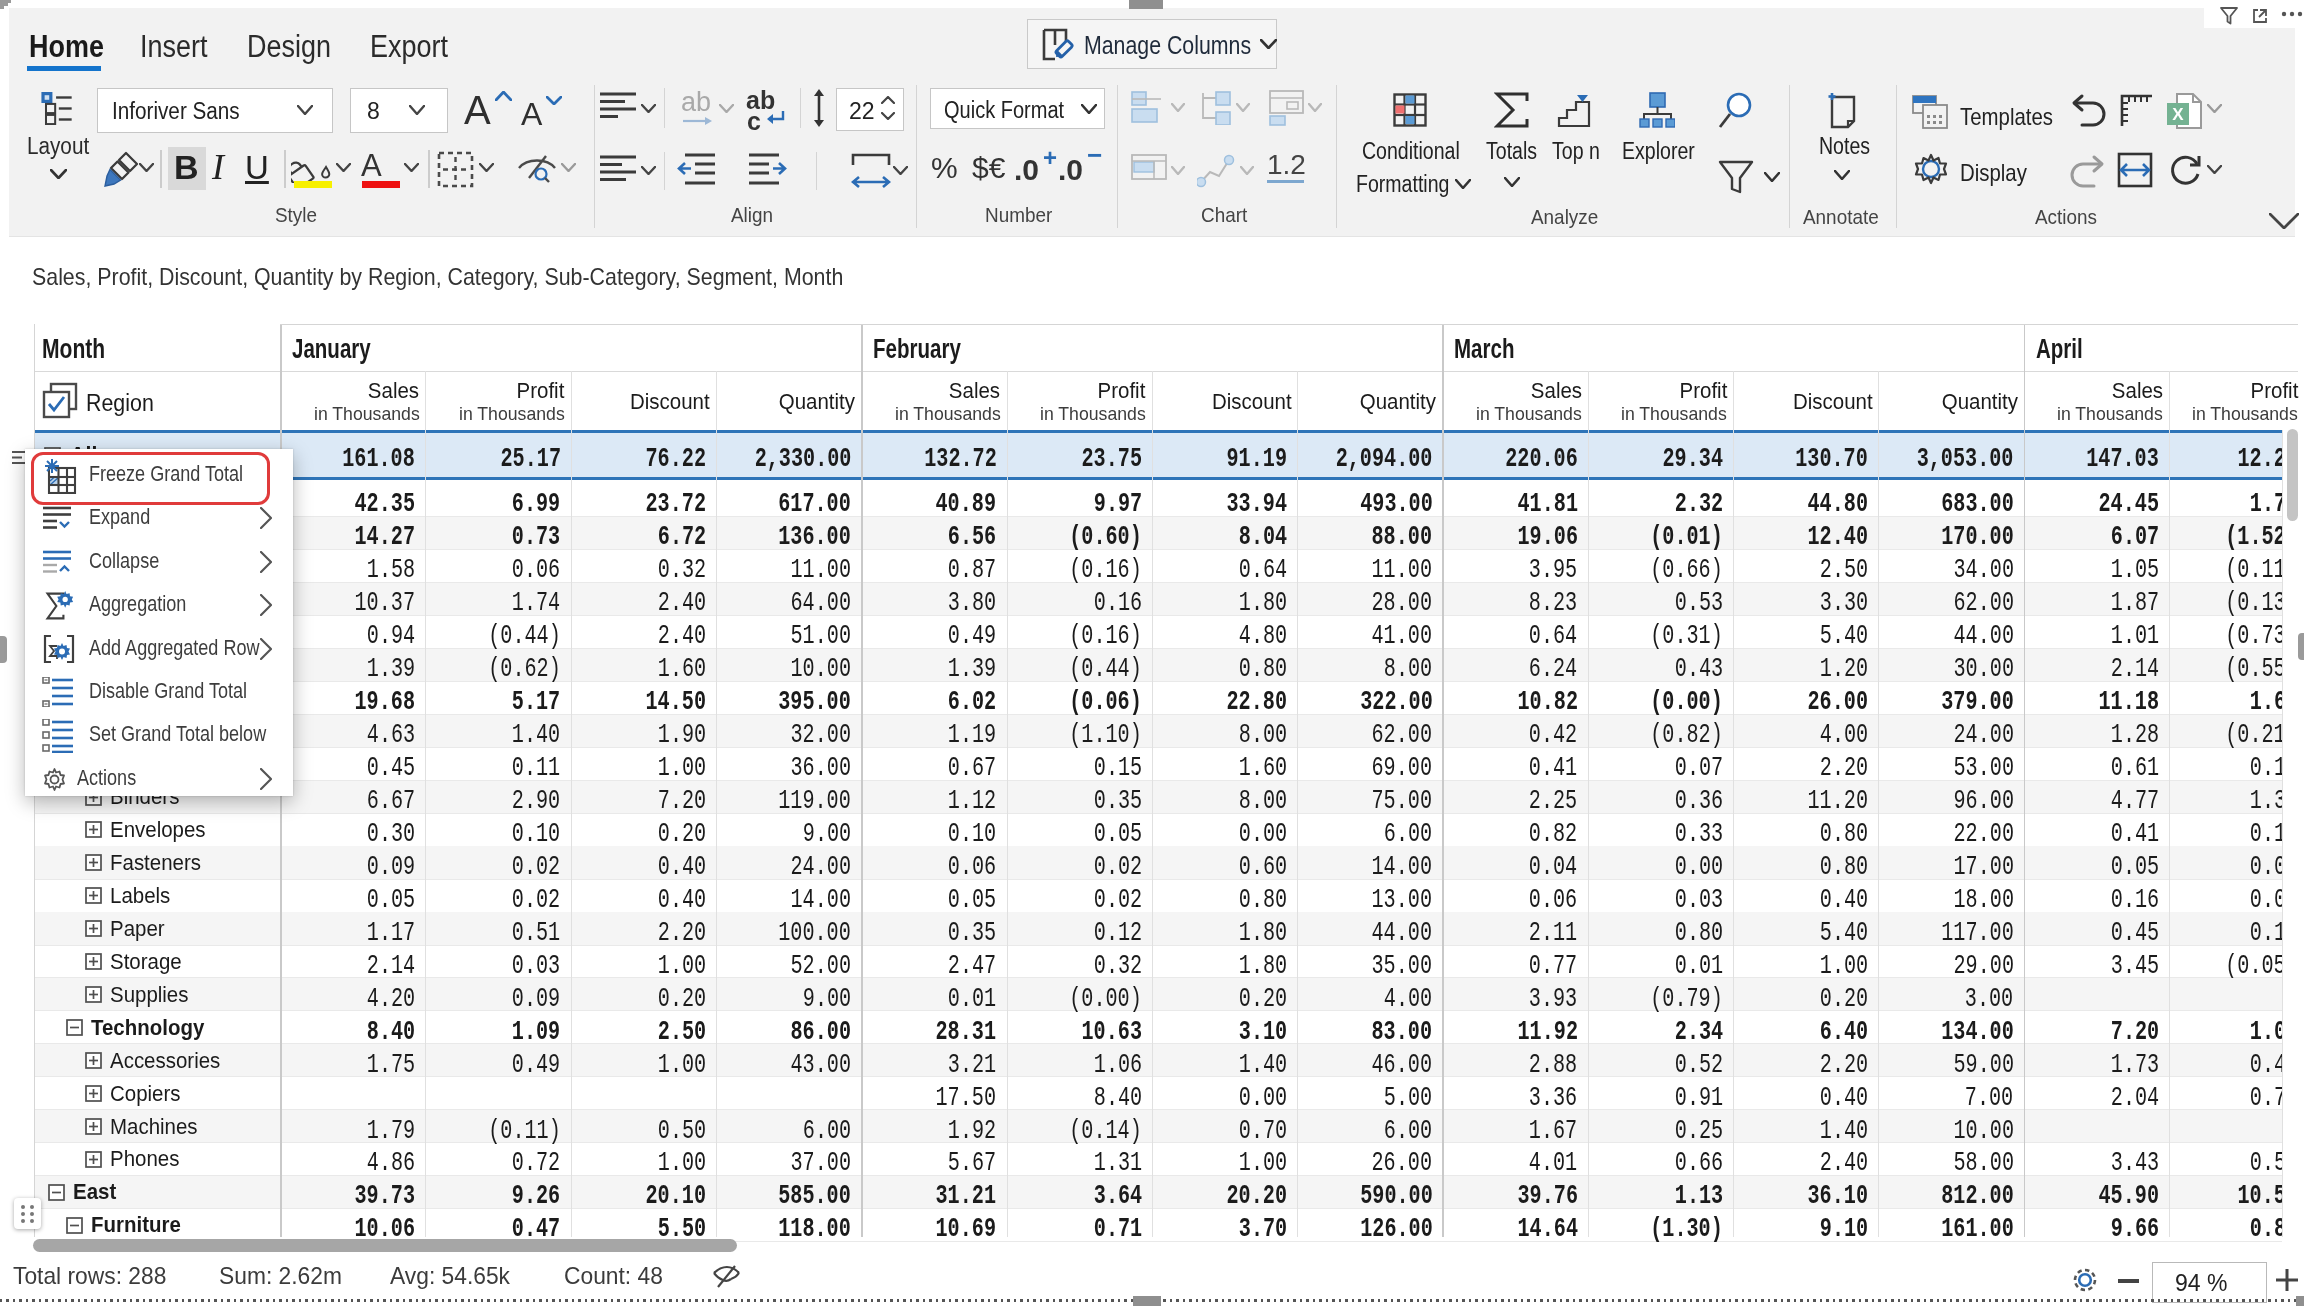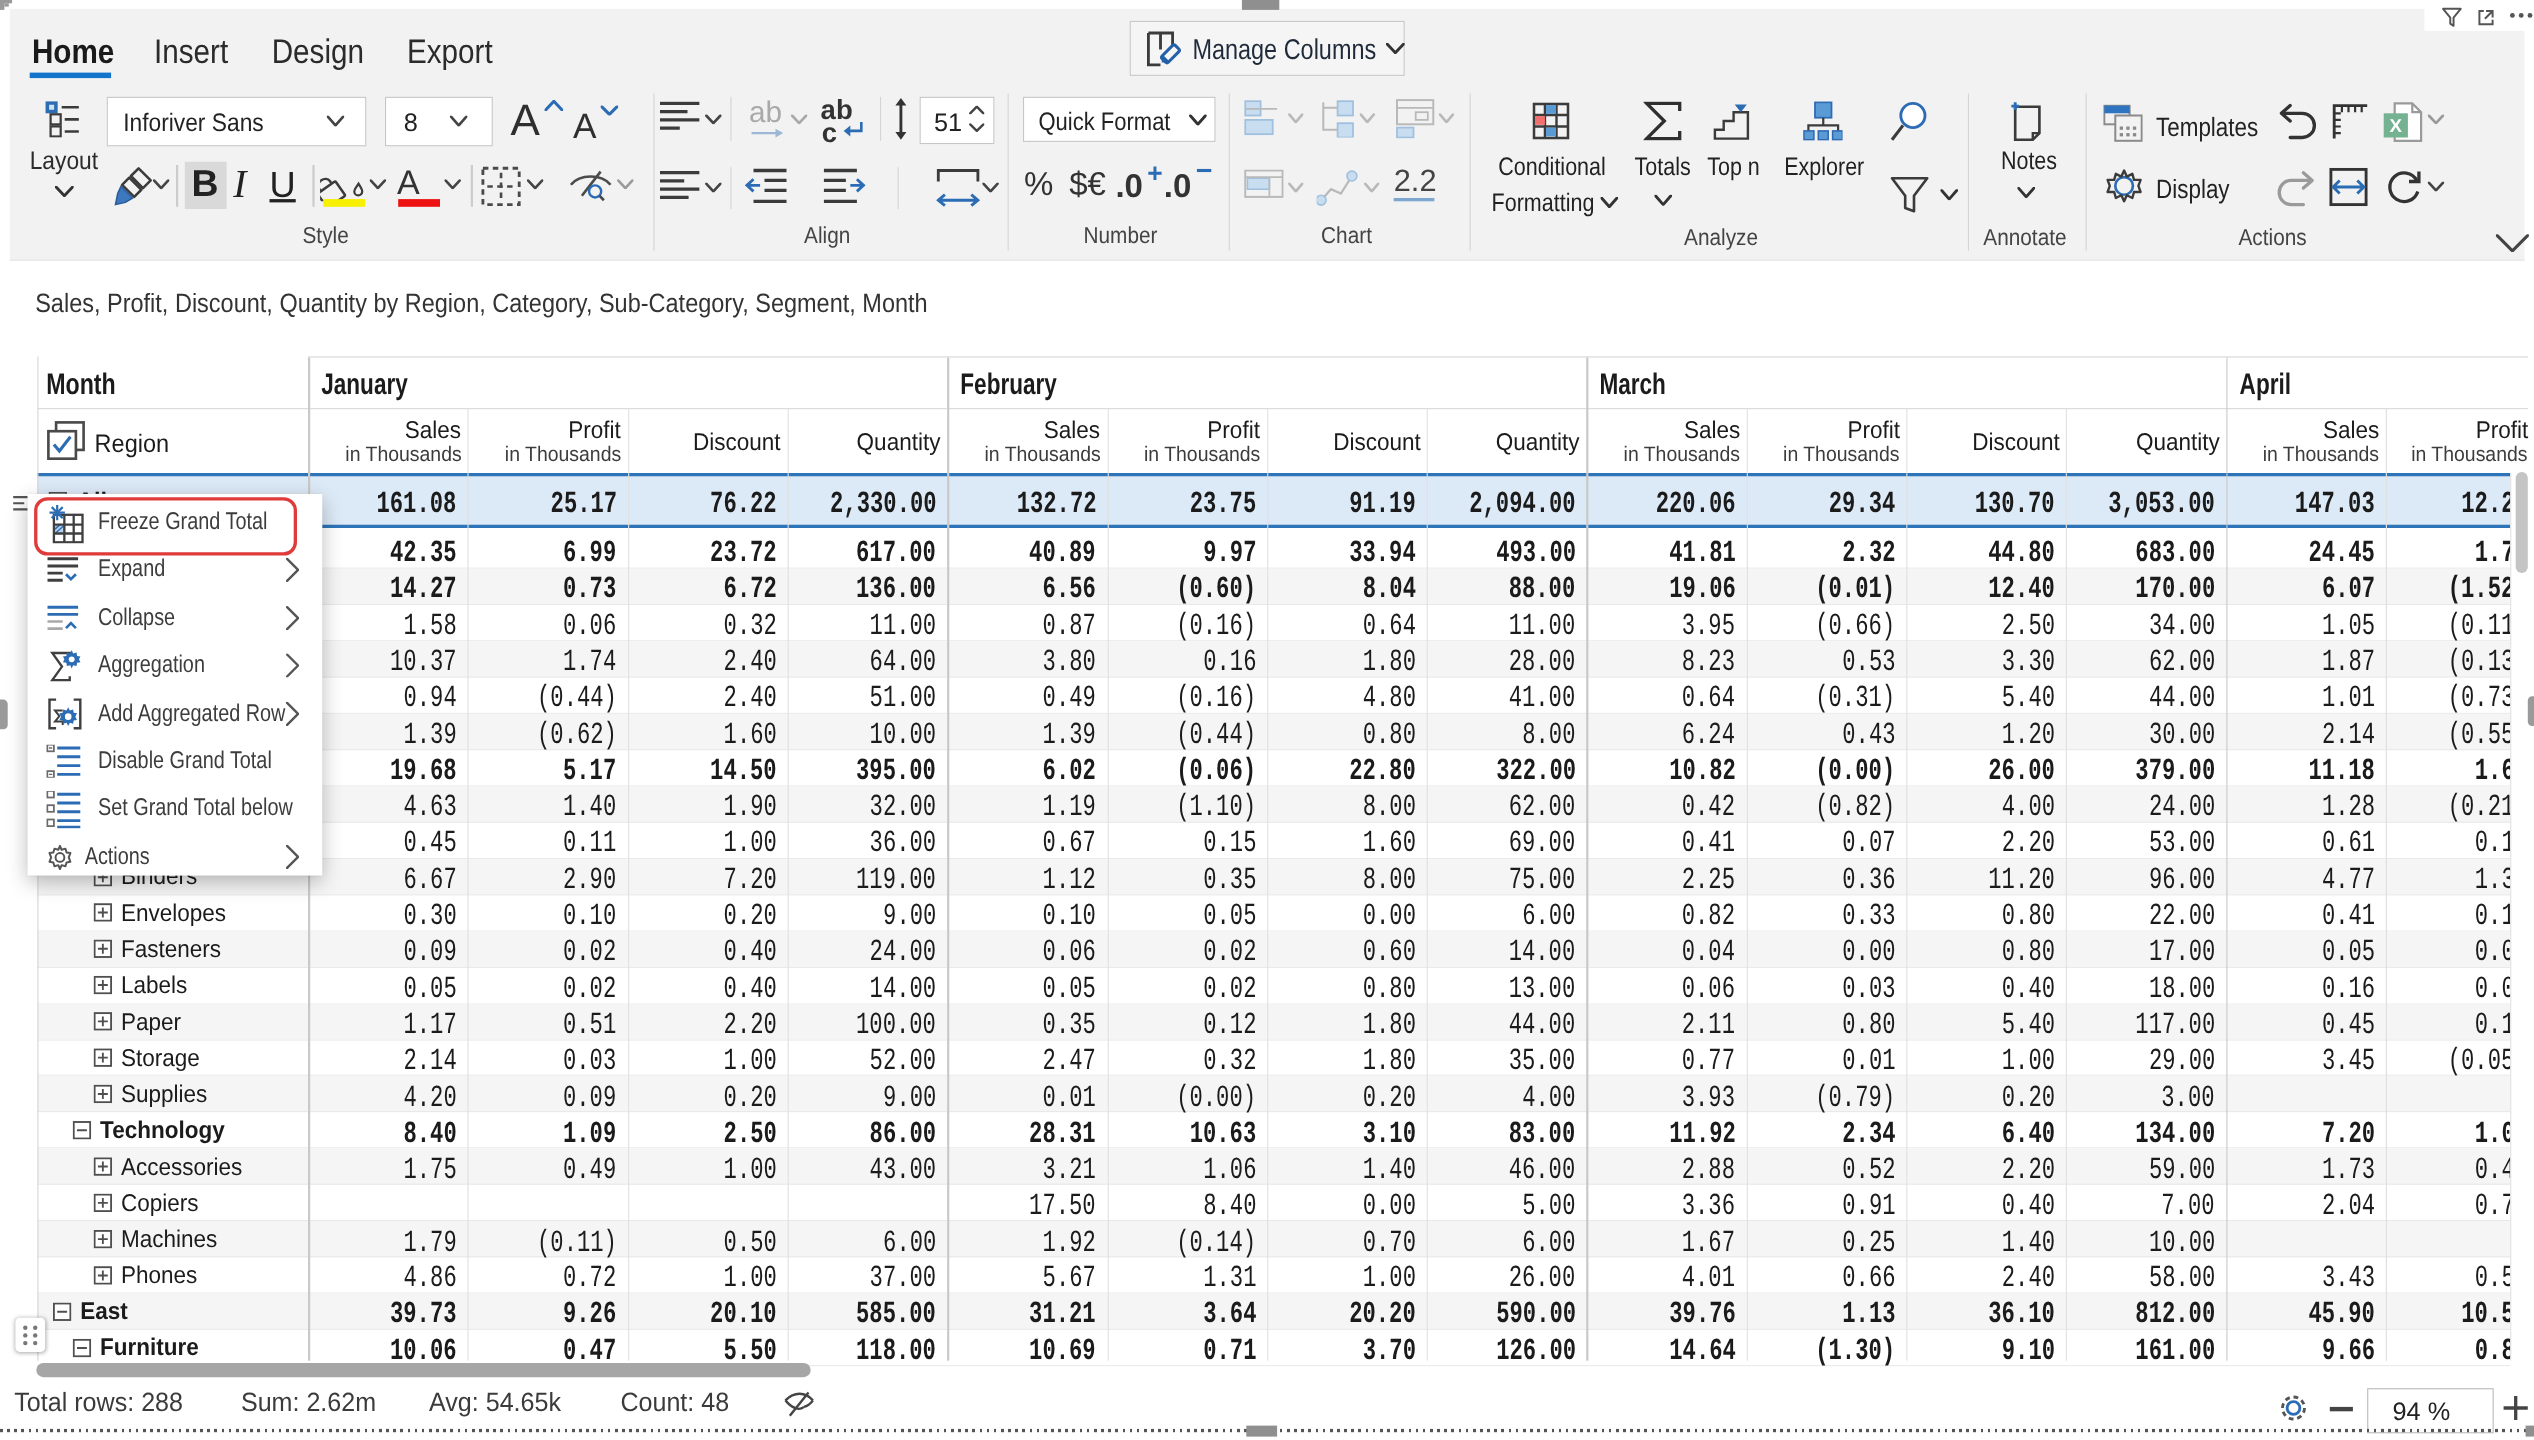--- a/index.html
+++ b/index.html
@@ -126,21 +126,21 @@
     <path d="M20,1 v8 h-14" fill="none" stroke="#2b6cb5" stroke-width="2.4"></path>
     <path d="M10,4 L4,9 L10,14z" fill="#2b6cb5"></path>
   </svg>
 <div style="position:absolute;left:800px;top:88px;width:1px;height:40px;background:#d4d4d4;"></div>
 <svg style="position:absolute;left:810px;top:88px;" width="18" height="40" viewBox="0 0 18 40">
     <line x1="9" y1="6" x2="9" y2="34" stroke="#333" stroke-width="2.6"></line>
     <path d="M4,8 L9,1 L14,8z" fill="#333"></path>
     <path d="M4,32 L9,39 L14,32z" fill="#333"></path>
   </svg>
 <div style="position:absolute;left:836px;top:88px;width:68px;height:43px;background:#fff;border:1px solid #c6c6c6;box-sizing:border-box;"></div>
-<div style="position:absolute;left:849px;top:99px;font-family:'Liberation Sans',sans-serif;font-size:23px;color:#222;font-weight:400;white-space:nowrap;line-height:1.1;">51</div>
+<div style="position:absolute;left:849px;top:99px;font-family:'Liberation Sans',sans-serif;font-size:23px;color:#222;font-weight:400;white-space:nowrap;line-height:1.1;">22</div>
 <svg style="position:absolute;left:881px;top:96px;" width="14" height="8" viewBox="0 0 14 8">
     <polyline points="1,7 7.0,1 13,7" fill="none" stroke="#444" stroke-width="2.2" stroke-linecap="round" stroke-linejoin="round"></polyline>
   </svg>
 <svg style="position:absolute;left:881px;top:112px;" width="14" height="8" viewBox="0 0 14 8">
     <polyline points="1,1 7.0,7 13,1" fill="none" stroke="#444" stroke-width="2.2" stroke-linecap="round" stroke-linejoin="round"></polyline>
   </svg>
 <svg style="position:absolute;left:600px;top:155px;" width="36" height="32" viewBox="0 0 36 32">
     <line x1="0" y1="2.0" x2="36" y2="2.0" stroke="#3b3b3b" stroke-width="3"></line>
     <line x1="0" y1="9.5" x2="22" y2="9.5" stroke="#3b3b3b" stroke-width="3"></line>
     <line x1="0" y1="17.0" x2="36" y2="17.0" stroke="#3b3b3b" stroke-width="3"></line>
@@ -222,21 +222,21 @@
     <polyline points="1,1 7.0,8 13,1" fill="none" stroke="#b9b9b9" stroke-width="2.4" stroke-linecap="round" stroke-linejoin="round"></polyline>
   </svg>
 <svg style="position:absolute;left:1197px;top:152px;" width="38" height="38" viewBox="0 0 38 38">
     <polyline points="4,30 13,20 22,24 32,8" fill="none" stroke="#b9b9b9" stroke-width="2"></polyline>
     <circle cx="4" cy="30" r="4.5" fill="#c9ddf0" stroke="#9fc0de" stroke-width="1.5"></circle>
     <circle cx="32" cy="8" r="4.5" fill="#c9ddf0" stroke="#9fc0de" stroke-width="1.5"></circle>
   </svg>
 <svg style="position:absolute;left:1240px;top:166px;" width="14" height="9" viewBox="0 0 14 9">
     <polyline points="1,1 7.0,8 13,1" fill="none" stroke="#b9b9b9" stroke-width="2.4" stroke-linecap="round" stroke-linejoin="round"></polyline>
   </svg>
-<div style="position:absolute;left:1267px;top:150px;font-family:'Liberation Sans',sans-serif;font-size:28px;color:#444;font-weight:400;white-space:nowrap;line-height:1.1;">2.2</div>
+<div style="position:absolute;left:1267px;top:150px;font-family:'Liberation Sans',sans-serif;font-size:28px;color:#444;font-weight:400;white-space:nowrap;line-height:1.1;">1.2</div>
 <div style="position:absolute;left:1267px;top:180px;width:37px;height:3px;background:#7da7cf;"></div>
 <div style="position:absolute;left:1201px;top:203px;font-family:'Liberation Sans',sans-serif;font-size:21px;color:#444;font-weight:400;white-space:nowrap;line-height:1.1;transform:scale(0.9,1);transform-origin:0 50%;">Chart</div>
 <div style="position:absolute;left:1336px;top:85px;width:1px;height:143px;background:#d4d4d4;"></div>
 <svg style="position:absolute;left:1393px;top:93px;" width="34" height="34" viewBox="0 0 34 34">
     <rect x="1.5" y="1.5" width="31" height="31" fill="none" stroke="#3b3b3b" stroke-width="2.4"></rect>
     <line x1="1" y1="11.5" x2="32" y2="11.5" stroke="#3b3b3b" stroke-width="2.2"></line>
     <line x1="1" y1="22" x2="32" y2="22" stroke="#3b3b3b" stroke-width="2.2"></line>
     <line x1="11.5" y1="1" x2="11.5" y2="33" stroke="#3b3b3b" stroke-width="2.2"></line>
     <line x1="22" y1="1" x2="22" y2="33" stroke="#3b3b3b" stroke-width="2.2"></line>
     <rect x="12.5" y="2.5" width="9" height="8" fill="#5b9bd5"></rect>

